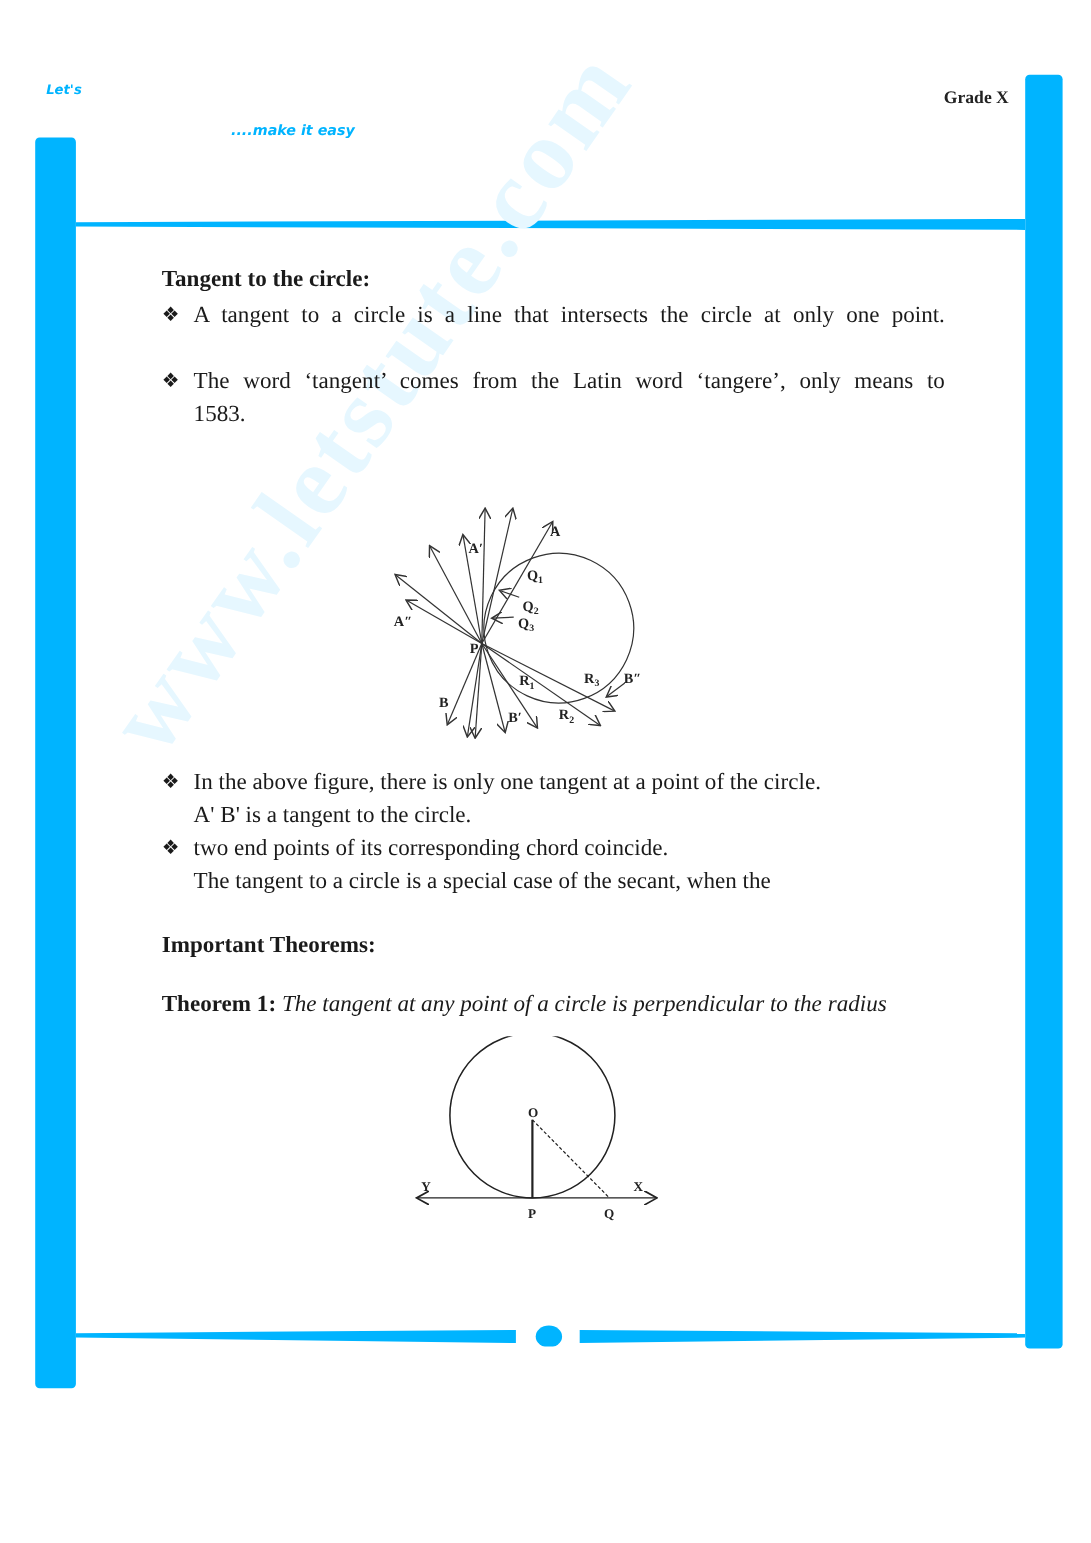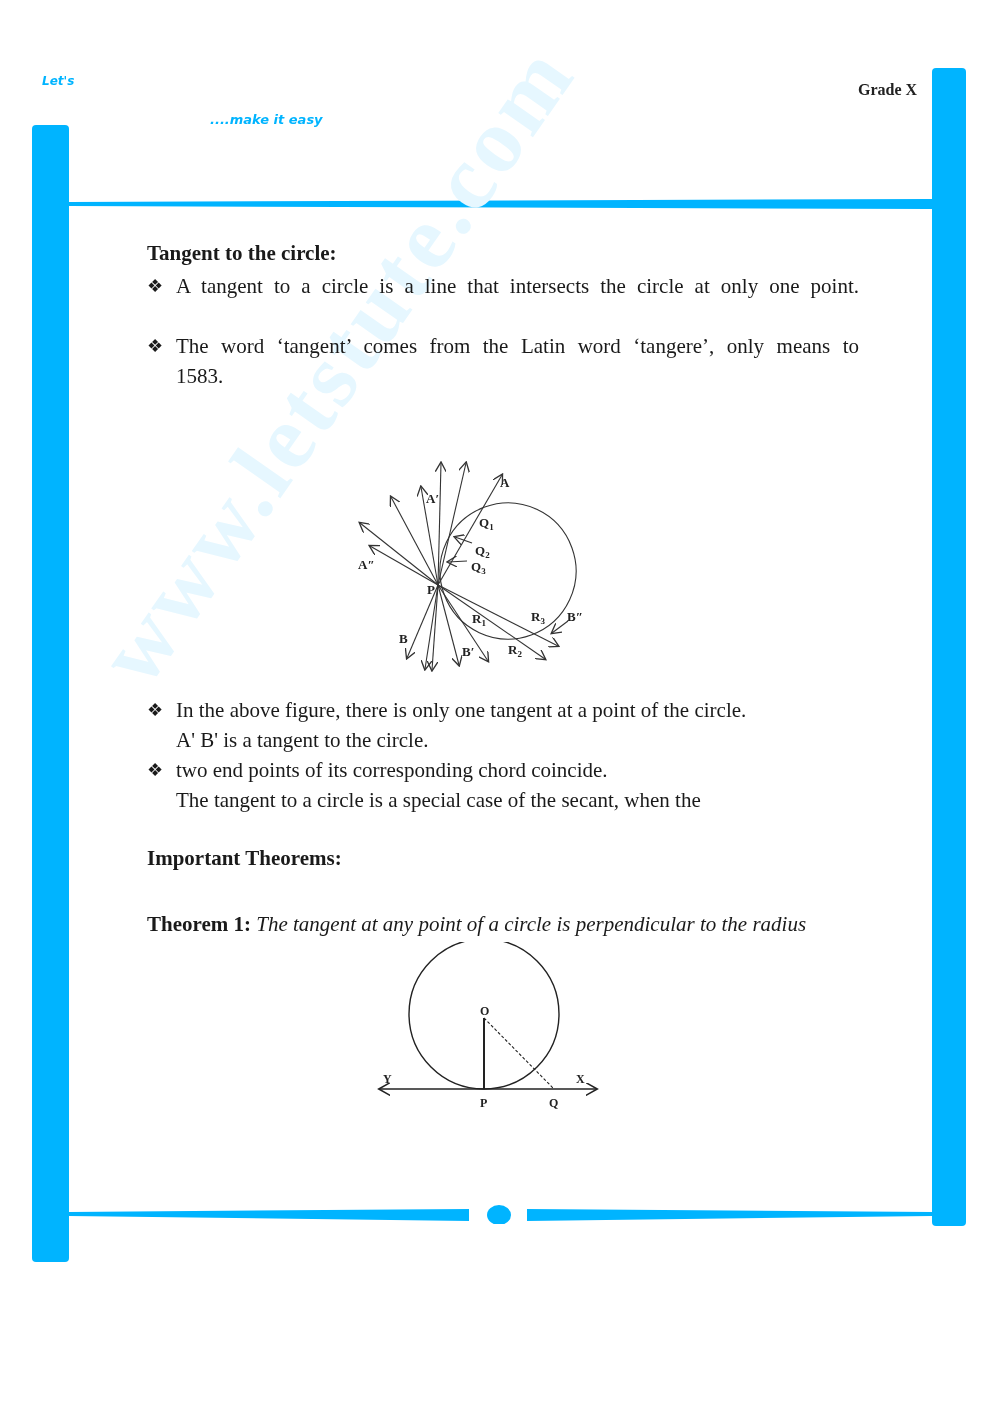--- a/index.html
+++ b/index.html
@@ -28,21 +28,21 @@
       color: #e6f7ff; transform: rotate(-55deg); transform-origin: left center;
       white-space: nowrap; letter-spacing: 4px; z-index: 0; pointer-events: none;
     }
 
     .content { position: absolute; left: 147px; top: 222px; width: 720px; z-index: 1; font-size: 21px; line-height: 30px; }
     .heading { font-weight: bold; font-size: 21px; position: absolute; left: 0; }
     .bullet { position: absolute; left: 0; width: 712px; }
     .bullet .mark { position: absolute; left: 0; top: 0; width: 24px; font-size: 18px; }
     .bullet .text { margin-left: 29px; display: block; }
     .justify { text-align: justify; text-align-last: justify; }
-    .theorem { position: absolute; left: 0; width: 720px; margin-top: 12px; }
+    .theorem { position: absolute; left: 0; width: 720px; }
     .theorem b { font-weight: bold; }
     .theorem i { font-style: italic; }
 
     svg text { font-family: "Liberation Serif", serif; font-weight: bold; }
   </style>
 </head>
 <body>
 
 <div class="bar left-bar"></div>
 <div class="bar right-bar"></div>

